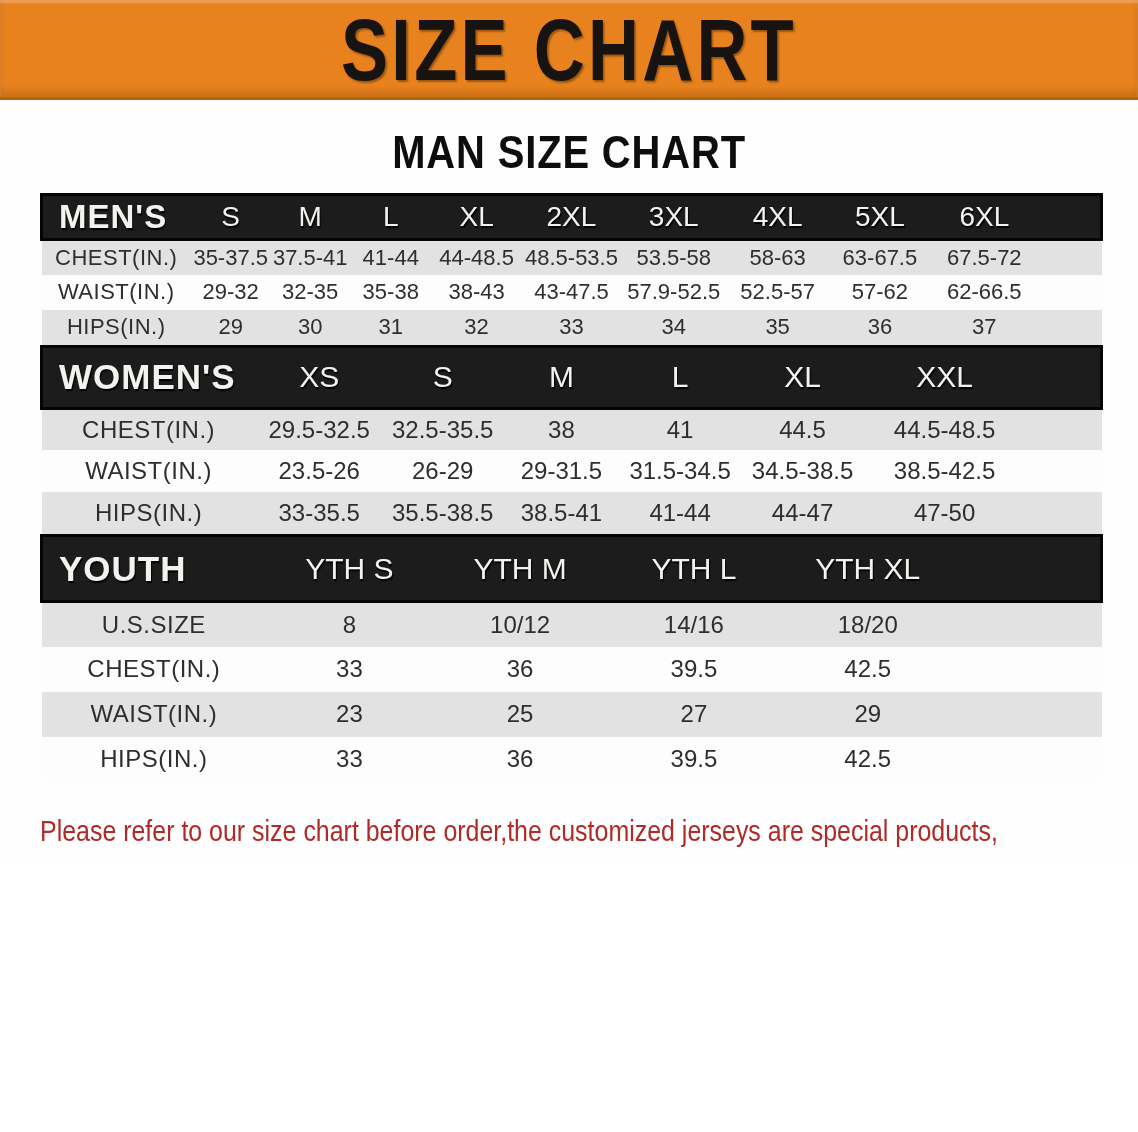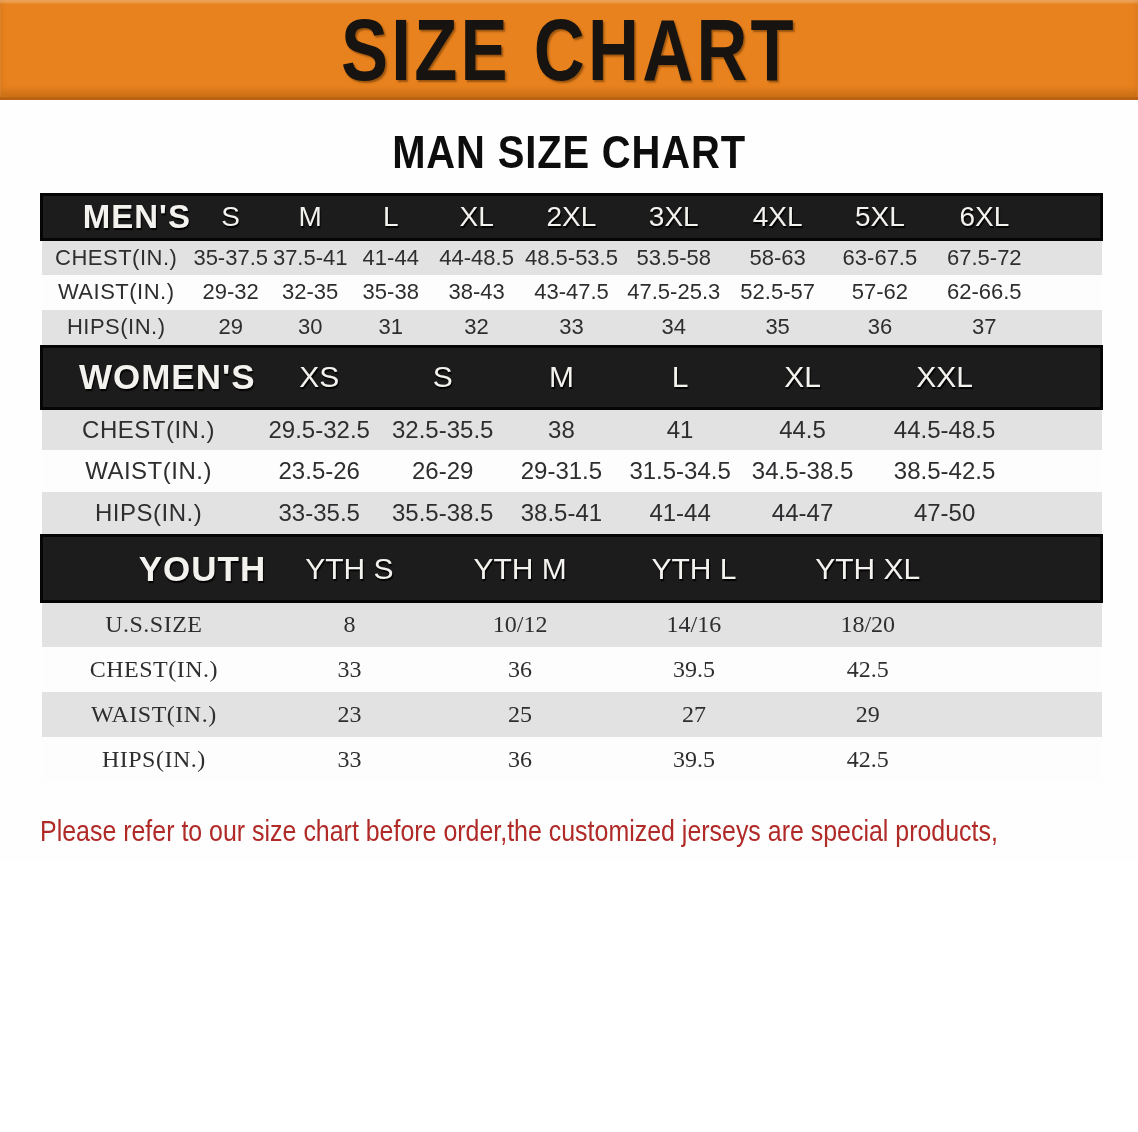--- a/index.html
+++ b/index.html
@@ -52,38 +52,38 @@
   table.size-table thead tr{
     background:var(--header-bg);
   }
   table.size-table thead th{
     border-top:3px solid #050505;border-bottom:3px solid #050505;
     color:var(--header-text);font-weight:normal;text-align:center;
     text-shadow:1px 2px 1px rgba(0,0,0,.95);
     white-space:nowrap;
   }
   table.size-table thead th:first-child{
-    border-left:3px solid #050505;text-align:right;font-weight:bold;letter-spacing:1px;
+    border-left:3px solid #050505;text-align:left;font-weight:bold;letter-spacing:1px;
   }
   table.size-table thead th:last-child{border-right:3px solid #050505;}
   table.size-table td{
     text-align:center;vertical-align:middle;white-space:nowrap;
   }
   table.size-table tbody tr:nth-child(odd){background:var(--row-alt-bg);}
   table.size-table tbody tr:nth-child(even){background:var(--row-bg);}
   
   #table-men thead th{height:45px;font-size:28px;}
   #table-men thead th:first-child{font-size:33px;padding-left:16px;}
   #table-men td{height:35px;font-size:22px;}
   #table-women thead th{height:62px;font-size:30px;}
   #table-women thead th:first-child{font-size:35px;padding-left:16px;}
   #table-women td{height:42px;font-size:24px;}
   #table-youth thead th{height:66px;font-size:30px;}
   #table-youth thead th:first-child{font-size:35px;padding-left:16px;}
-  #table-youth td{height:45px;font-size:24px;font-family:Liberation Serif, serif;}
+  #table-youth td{height:45px;font-size:24px;}
   table.size-table tbody tr td:first-child{letter-spacing:.5px;}
   
   .note{
     margin:26px 0 0 40px;color:var(--note-text);
     font-size:29px;line-height:47px;font-weight:normal;
   }
   .note p{display:block;transform:scaleX(.86);transform-origin:left center;white-space:nowrap;}
 </style>
 </head>
 <body>
@@ -140,21 +140,21 @@
           <td>67.5-72</td>
           <td></td>
         </tr>
         <tr>
           <td>WAIST(IN.)</td>
           <td>29-32</td>
           <td>32-35</td>
           <td>35-38</td>
           <td>38-43</td>
           <td>43-47.5</td>
-          <td>47.5-25.3</td>
+          <td>57.9-52.5</td>
           <td>52.5-57</td>
           <td>57-62</td>
           <td>62-66.5</td>
           <td></td>
         </tr>
         <tr>
           <td>HIPS(IN.)</td>
           <td>29</td>
           <td>30</td>
           <td>31</td>

